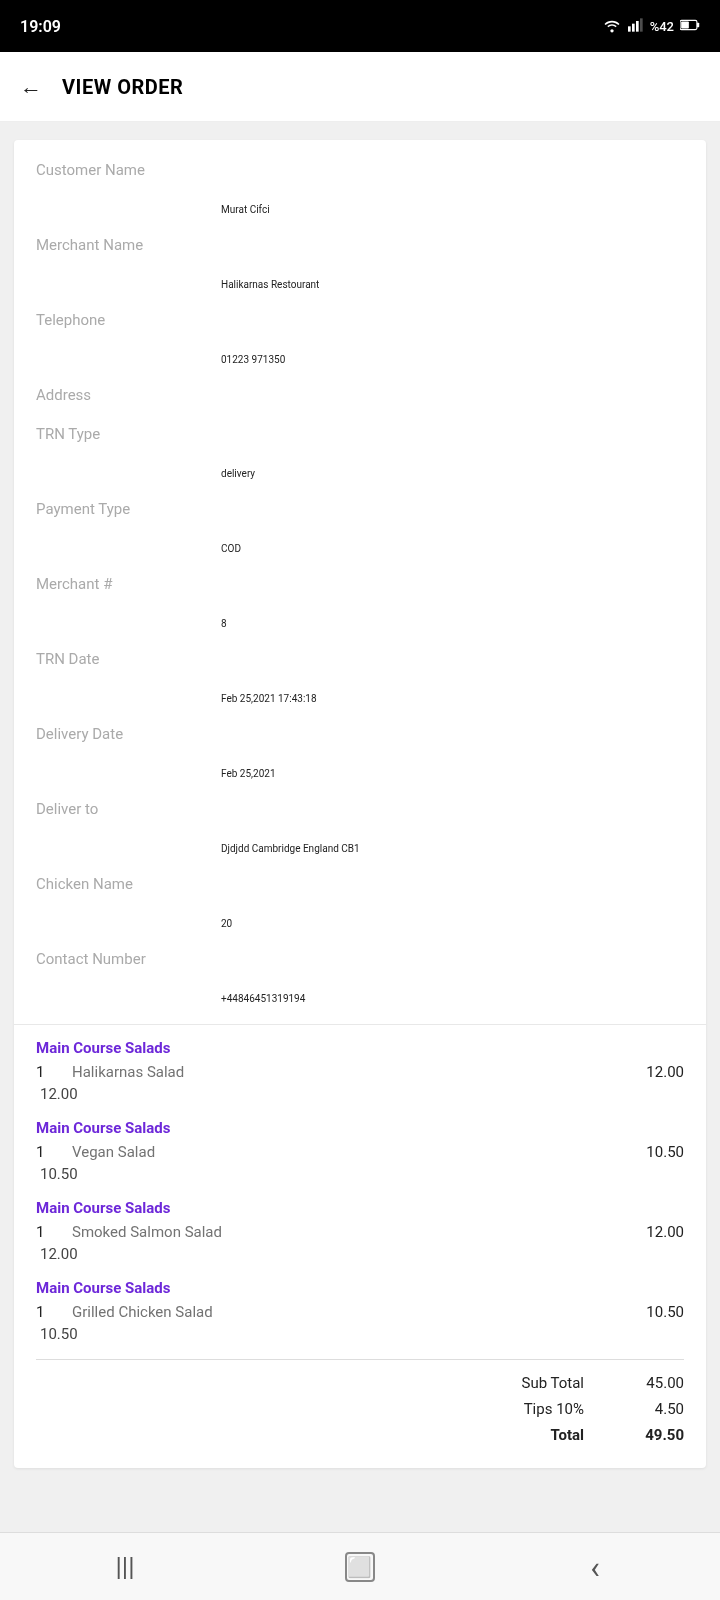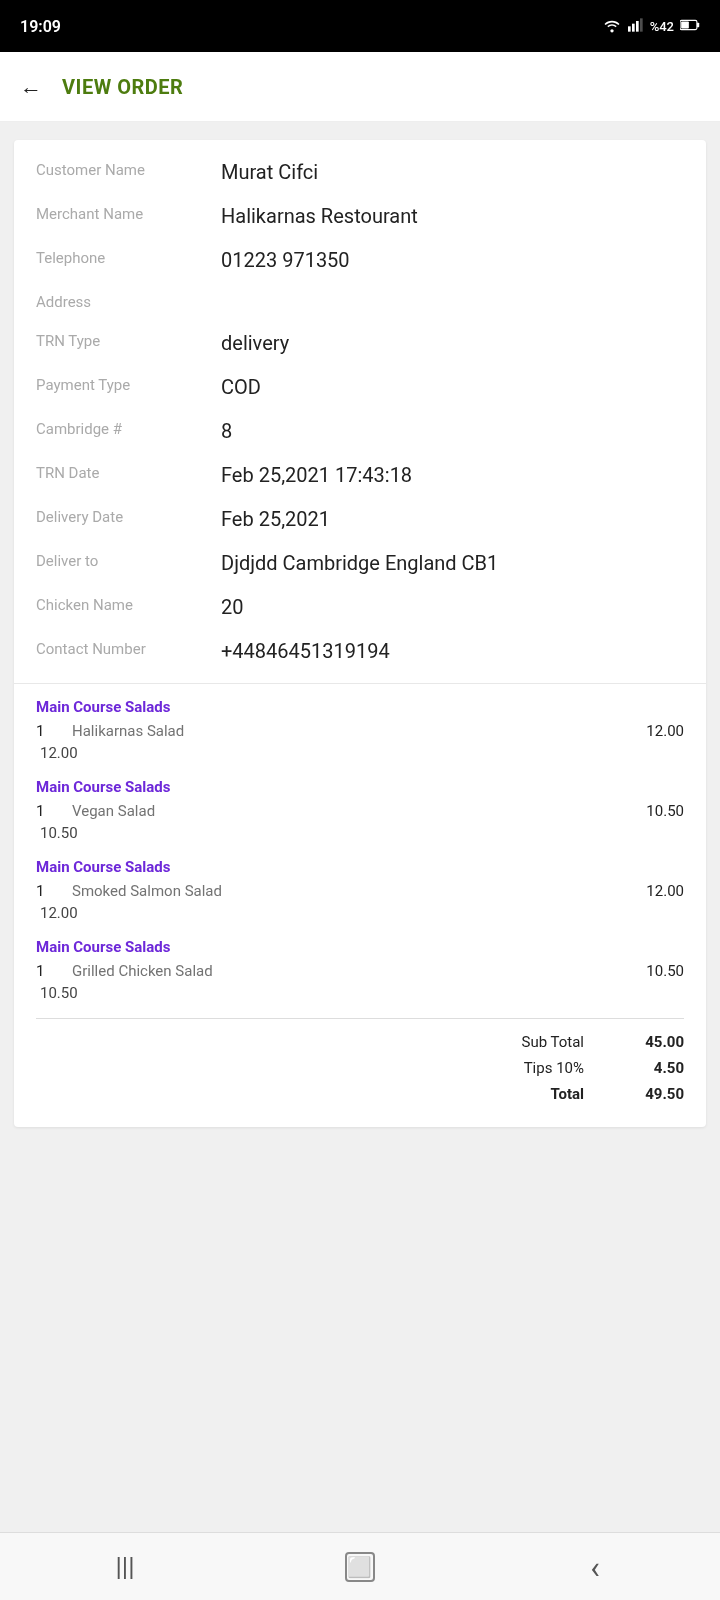--- a/index.html
+++ b/index.html
@@ -40,21 +40,21 @@
     }
     .back-arrow {
       font-size: 22px;
       color: #222;
       cursor: pointer;
     }
     .page-title {
       font-size: 20px;
       font-weight: 700;
       letter-spacing: 0.5px;
-      color: #4d7c0f;
+      color: #000000;
     }
 
     
     .content-card {
       background: #fff;
       margin: 18px 14px;
       border-radius: 4px;
       padding: 0 0 20px 0;
       box-shadow: 0 1px 3px rgba(0,0,0,0.08);
     }
@@ -71,22 +71,23 @@
     }
     .info-label {
       color: #aaa;
       font-size: 15px;
       min-width: 185px;
       flex-shrink: 0;
       padding-top: 1px;
     }
     .info-value {
       color: #222;
-      font-size: 20px;
+      font-size: 10px;
       flex: 1;
+      margin-top: 44px;
     }
 
     
     .section-divider {
       height: 1px;
       background: #e8e8e8;
       margin: 4px 0;
     }
 
     
@@ -150,21 +151,20 @@
       color: #222;
     }
     .total-label {
       min-width: 160px;
       text-align: right;
       margin-right: 30px;
     }
     .total-value {
       min-width: 70px;
       text-align: right;
-      font-weight: bold;
     }
     .total-row.bold .total-label,
     .total-row.bold .total-value {
       font-weight: 700;
       font-size: 15px;
     }
 
     
     .bottom-nav {
       position: fixed;
@@ -246,21 +246,21 @@
     </div>
       <div class="info-row">
       <span class="info-label">TRN Type</span>
       <span class="info-value">delivery</span>
     </div>
       <div class="info-row">
       <span class="info-label">Payment Type</span>
       <span class="info-value">COD</span>
     </div>
       <div class="info-row">
-      <span class="info-label">Cambridge #</span>
+      <span class="info-label">Merchant #</span>
       <span class="info-value">8</span>
     </div>
       <div class="info-row">
       <span class="info-label">TRN Date</span>
       <span class="info-value">Feb 25,2021 17:43:18</span>
     </div>
       <div class="info-row">
       <span class="info-label">Delivery Date</span>
       <span class="info-value">Feb 25,2021</span>
     </div>

